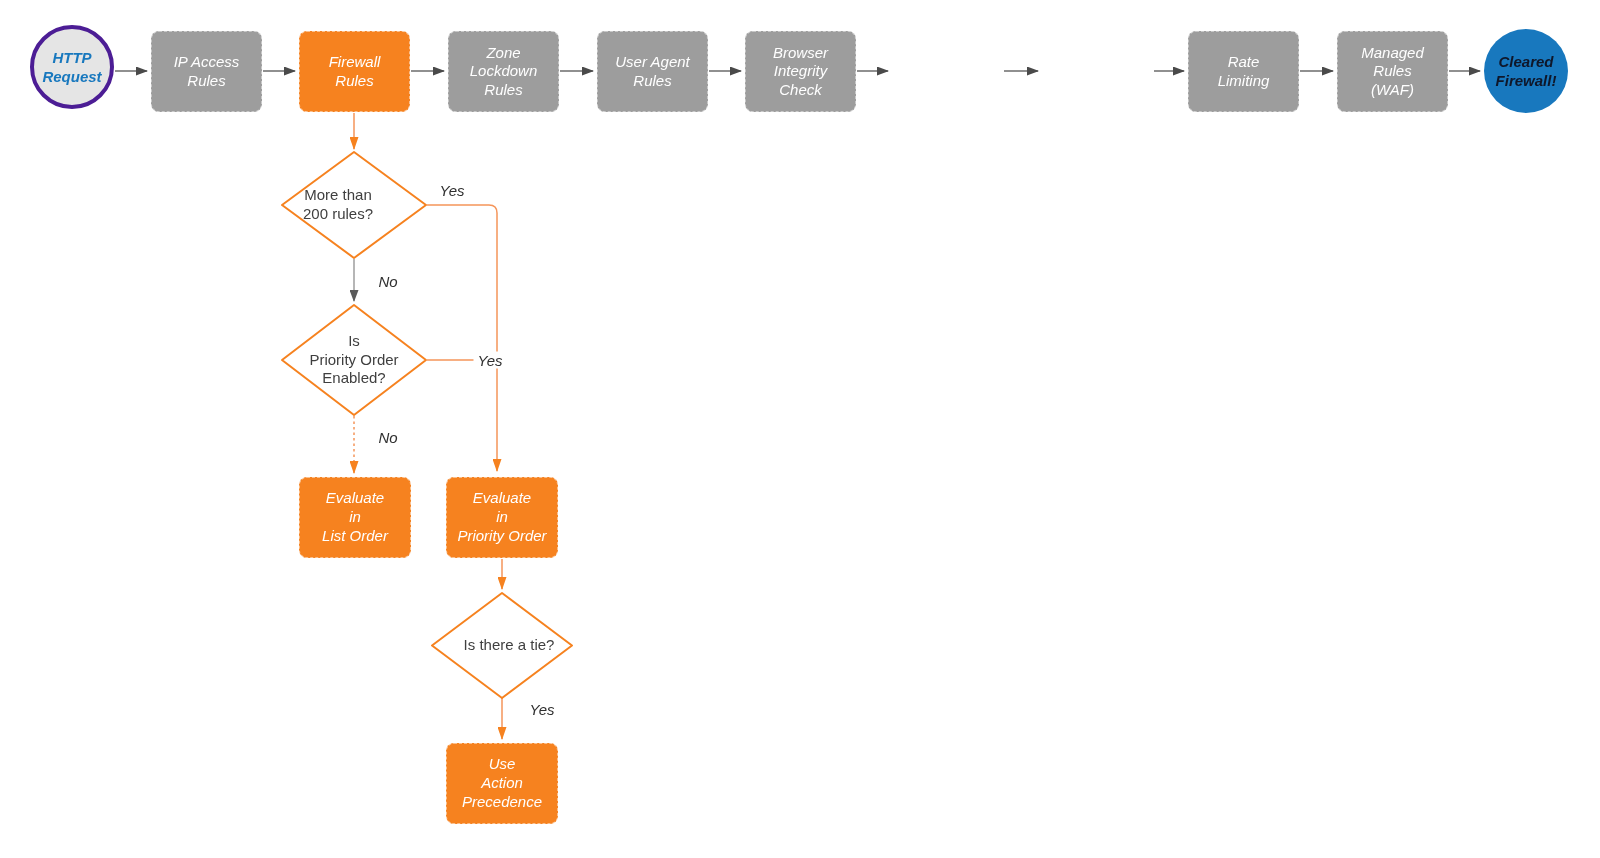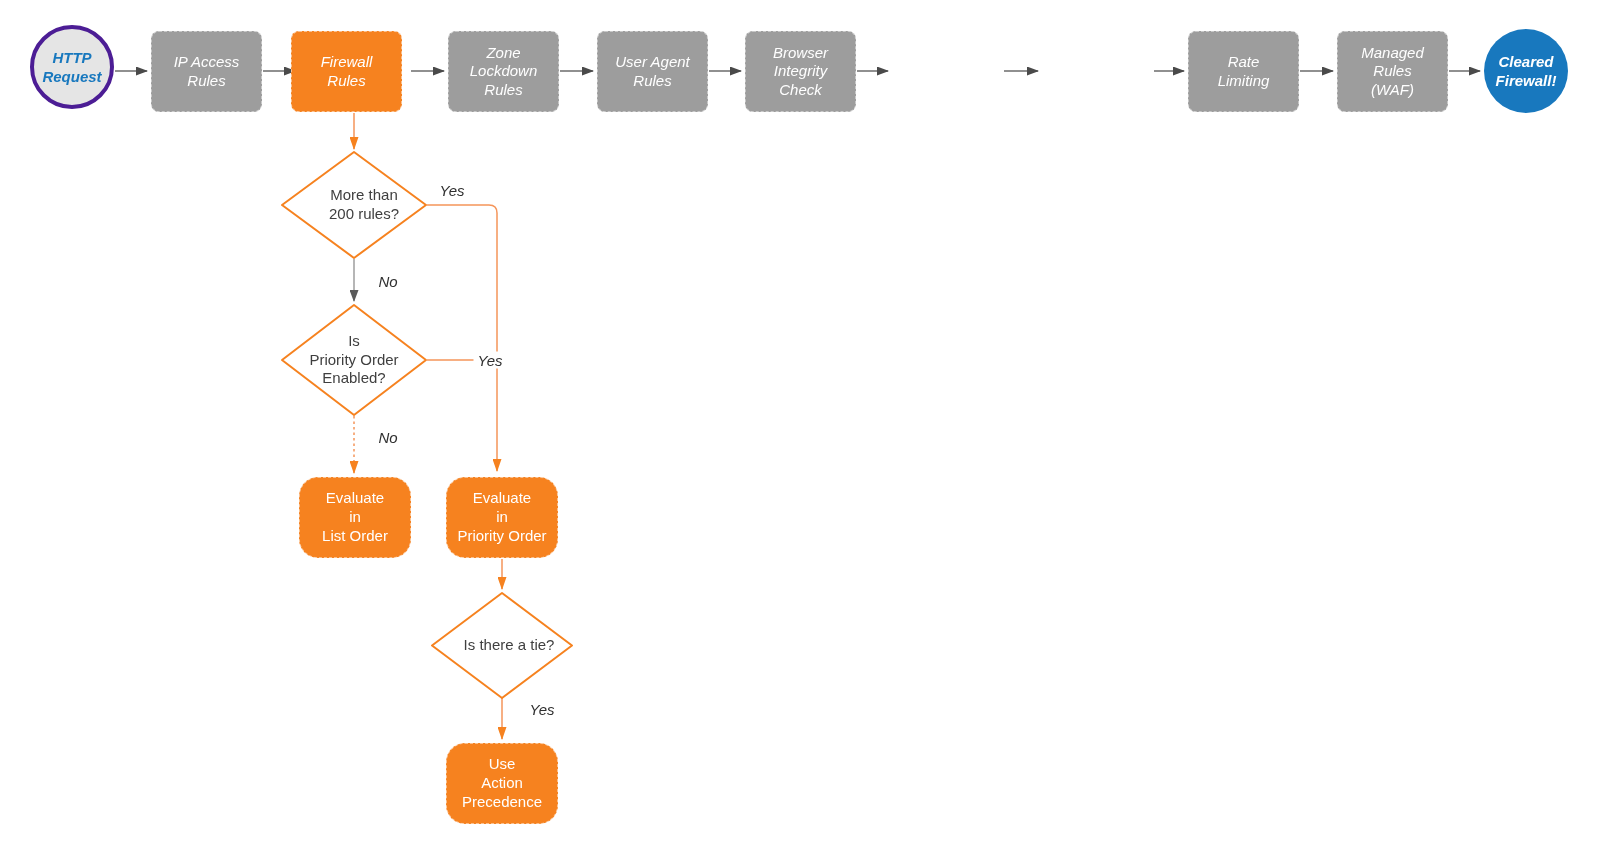--- a/index.html
+++ b/index.html
@@ -16,25 +16,25 @@
     top:31px;width:111px;height:81px;border-radius:8px;
     background:#9D9D9D;border:1px dashed rgba(255,255,255,.45);
     color:#ffffff;font-style:italic;font-size:15px;line-height:1.22;
   }
   .pipe.orange{background:#F6821F;border-color:rgba(255,255,255,.5);}
   .circle{
     width:84px;height:84px;border-radius:50%;
     font-weight:bold;font-style:italic;font-size:15px;line-height:1.3;
   }
   .circle.start{left:30px;top:25px;background:#e5e5e5;border:4px solid #4c1d95;color:#1878BE;}
-  .circle.end{left:1484px;top:29px;background:#1878BE;color:#ffffff;}
+  .circle.end{left:1484px;top:29px;background:#1878BE;color:#0f172a;}
   .action{
-    width:112px;height:81px;border-radius:19px;background:#F6821F;
+    width:112px;height:81px;border-radius:8px;background:#F6821F;
     border:1px dashed rgba(255,255,255,.5);
-    color:#ffffff;font-size:15px;line-height:1.25;
+    color:#ffffff;font-style:italic;font-size:15px;line-height:1.25;
   }
   .diamond-label{color:#3f3f3f;font-size:15px;line-height:1.25;}
   .edge-label{
     position:absolute;transform:translate(-50%,-50%);
     font-style:italic;font-size:15px;color:#2f2f2f;white-space:nowrap;
   }
   .edge-label.bg{background:#ffffff;padding:0 4px;margin-left:40px;}
 </style>
 </head>
 <body>
@@ -84,37 +84,37 @@
     </g>
   </svg>
 
   <div class="node circle start">HTTP
 Request</div>
   <div class="node circle end">Cleared
 Firewall!</div>
 
   <div class="node pipe" style="left:151px">IP Access
 Rules</div>
-  <div class="node pipe orange" style="left:291px">Firewall
+  <div class="node pipe orange" style="left:299px">Firewall
 Rules</div>
   <div class="node pipe" style="left:448px">Zone
 Lockdown
 Rules</div>
   <div class="node pipe" style="left:597px">User Agent
 Rules</div>
   <div class="node pipe" style="left:745px">Browser
 Integrity
 Check</div>
   <div class="node pipe" style="left:1188px">Rate
 Limiting</div>
   <div class="node pipe" style="left:1337px">Managed
 Rules
 (WAF)</div>
 
-  <div class="node diamond-label" style="left:294px;top:170px;width:140px;height:70px">More than
+  <div class="node diamond-label" style="left:268px;top:170px;width:140px;height:70px">More than
 200 rules?</div>
   <div class="node diamond-label" style="left:284px;top:322px;width:140px;height:76px">Is
 Priority Order
 Enabled?</div>
   <div class="node diamond-label" style="left:439px;top:630px;width:140px;height:31px">Is there a tie?</div>
 
   <div class="node action" style="left:299px;top:477px">Evaluate
 in
 List Order</div>
   <div class="node action" style="left:446px;top:477px">Evaluate

